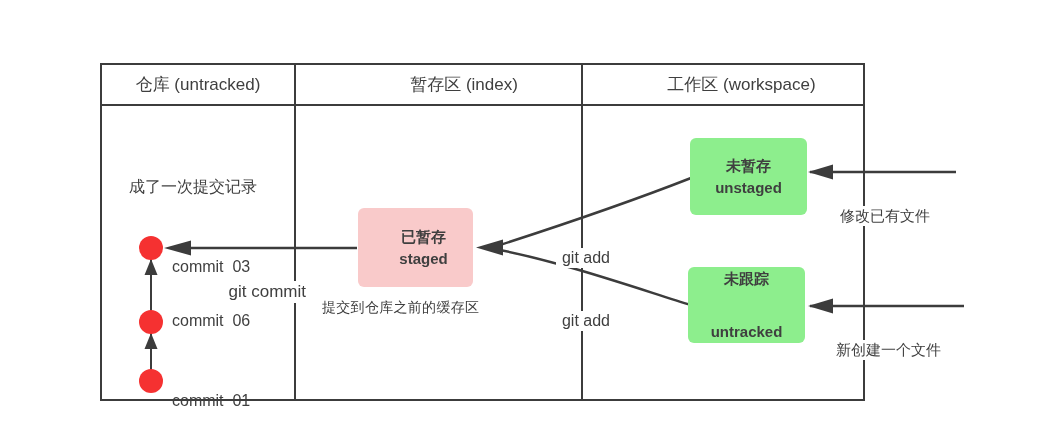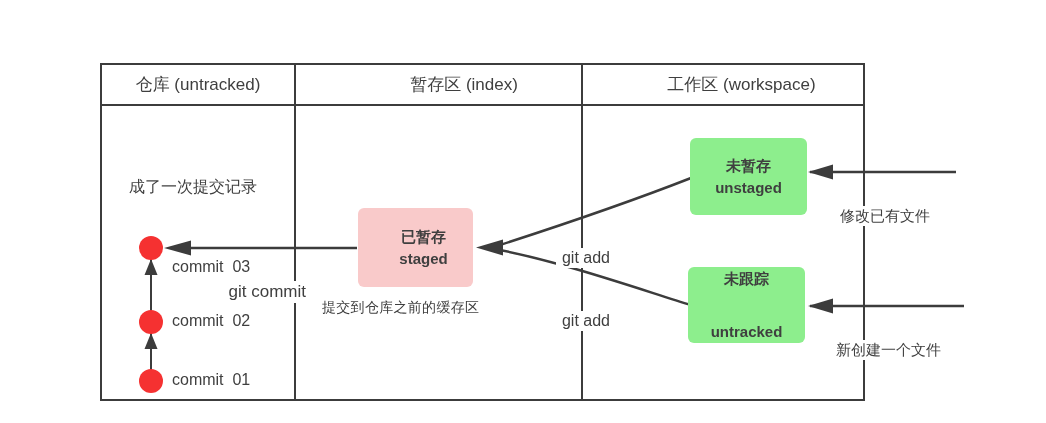--- a/index.html
+++ b/index.html
@@ -19,21 +19,21 @@
 
   .hdr{top:72px;height:26px;line-height:26px;text-align:center;font-size:17px;color:var(--text);}
   .hdr1{left:102px;width:192px;}
   .hdr2{left:296px;width:301px;padding-left:35px;}
   .hdr3{left:583px;width:280px;padding-left:37px;}
 
   .note{left:108px;top:176px;width:170px;text-align:center;font-size:16px;line-height:21px;color:var(--text);}
   .commit-label{font-size:16px;color:var(--text);white-space:pre;}
   .cl-03{left:172px;top:258px;}
   .cl-02{left:172px;top:312px;}
-  .cl-01{left:172px;top:371px;}
+  .cl-01{left:172px;top:392px;}
 
   .line-label{background:var(--background);text-align:right;color:var(--text);margin-top:44px;}
   .git-commit{left:218px;top:237px;width:88px;font-size:17px;line-height:22px;}
   .git-add-top{left:556px;top:204px;width:54px;font-size:16px;line-height:20px;}
   .git-add-bottom{left:556px;top:267px;width:54px;font-size:16px;line-height:20px;}
   .modify-label{left:834px;top:162px;width:96px;font-size:15px;line-height:20px;}
   .newfile-label{left:831px;top:296px;width:110px;font-size:15px;line-height:20px;}
 
   .box{display:flex;flex-direction:column;align-items:center;justify-content:center;
        border-radius:6px;font-size:15px;line-height:22px;color:var(--text);text-align:center;font-weight:bold;}
@@ -81,21 +81,21 @@
 
     <circle class="dot" cx="151" cy="248" r="12"></circle>
     <circle class="dot" cx="151" cy="322" r="12"></circle>
     <circle class="dot" cx="151" cy="381" r="12"></circle>
   </svg>
 
   <div class="abs note">
     <div>成了一次提交记录</div>
   </div>
   <div class="abs commit-label cl-03">commit  03</div>
-  <div class="abs commit-label cl-02">commit  02</div>
+  <div class="abs commit-label cl-02">commit  06</div>
   <div class="abs commit-label cl-01">commit  01</div>
   <div class="abs line-label git-commit">git commit</div>
 
   <div class="abs box box-staged">
     <div>已暂存</div>
     <div>staged</div>
   </div>
   <div class="abs caption">提交到仓库之前的缓存区</div>
   <div class="abs line-label git-add-top">git add</div>
   <div class="abs line-label git-add-bottom">git add</div>

